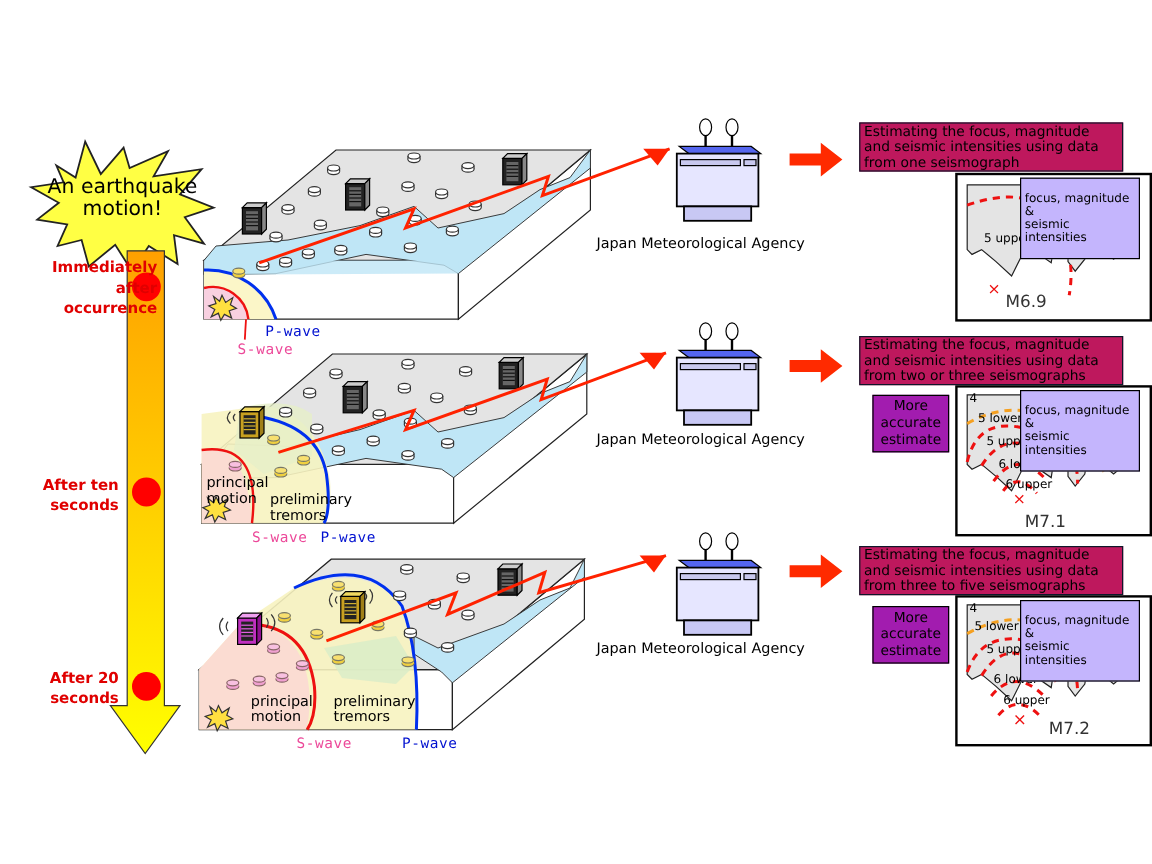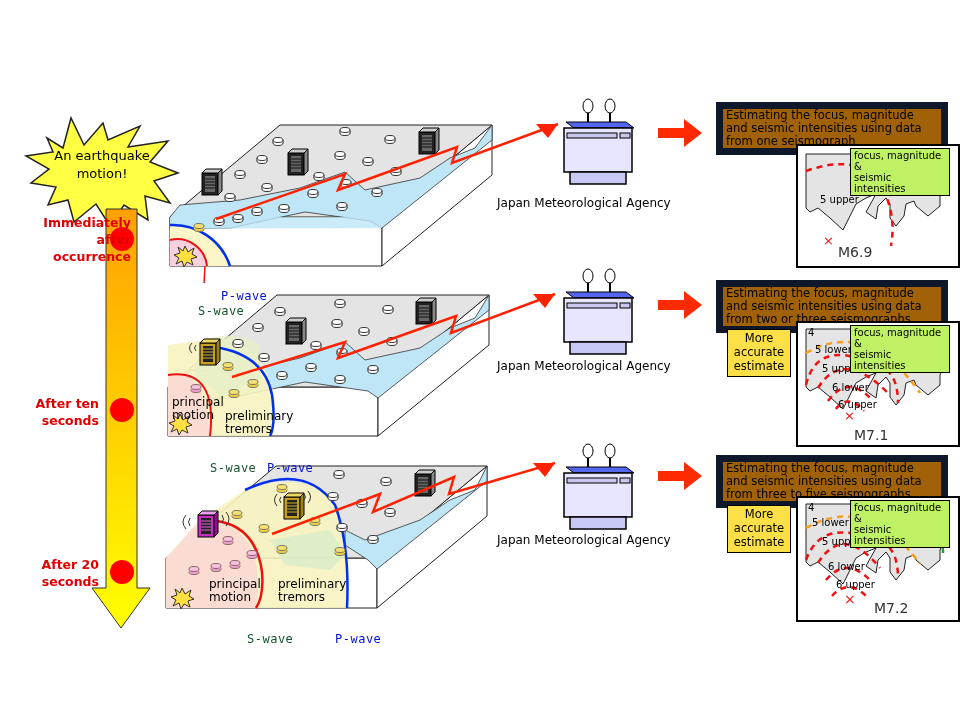--- a/index.html
+++ b/index.html
@@ -1,28 +1,28 @@
 <!DOCTYPE html>
 <html><head>
 <meta charset="utf-8">
 <style>
   html, body { margin:0; padding:0; background:#fff; }
   body { width:960px; height:720px; position:relative; overflow:hidden; font-family:"DejaVu Sans", sans-serif; }
   .abs { position:absolute; }
   svg { position:absolute; left:0; top:0; }
   .tl-label { position:absolute; color:#e00000; font-weight:bold; font-size:12.5px; text-align:right; line-height:17px; font-family:"DejaVu Sans", sans-serif; }
-  .wave-label { position:absolute; font-size:12px; font-family:"DejaVu Sans Mono", monospace; letter-spacing:0.5px;margin-top:20px; }
-  .swave { color:#14532d; }
+  .wave-label { position:absolute; font-size:12px; font-family:"DejaVu Sans Mono", monospace; letter-spacing:0.5px; }
+  .swave { color:#ec4899; }
   .pwave { color:#0010d0; }
   .inner-label { position:absolute; font-size:12px; line-height:13px; color:#000; }
   .jma-label { position:absolute; font-size:12px; color:#000; font-family:"DejaVu Sans", sans-serif; }
-  .est-box { position:absolute; border:7px solid #0f172a; background:#a16207; font-size:11.5px; line-height:13px; padding:0 3px; color:#000; }
+  .est-box { position:absolute; border:1px solid #0f172a; background:#be185d; font-size:11.5px; line-height:13px; padding:0 3px; color:#000; }
   .map-panel { position:absolute; border:2px solid #000; background:#fff; overflow:hidden; }
-  .map-callout { position:absolute; border:1px solid #000; background:#bef264; font-size:10px; line-height:11px; padding:1px 3px; color:#000; }
-  .accurate-box { position:absolute; border:1px solid #000; background:#fde047; font-size:11.5px; line-height:14px; text-align:center; color:#000; }
+  .map-callout { position:absolute; border:1px solid #000; background:#c4b5fd; font-size:10px; line-height:11px; padding:11px 3px; color:#000; }
+  .accurate-box { position:absolute; border:1px solid #000; background:#a21caf; font-size:11.5px; line-height:14px; text-align:center; color:#000; }
   .int-label { position:absolute; font-size:10px; color:#000;text-align:right; }
   .mag-label { position:absolute; font-size:14px; color:#333; }
 </style>
 </head>
 <body>
 
 <svg width="960" height="720" viewBox="0 0 960 720">
   <defs>
     <linearGradient id="tlgrad" x1="0" y1="0" x2="0" y2="1">
       <stop offset="0" stop-color="#ffa000"></stop>
@@ -234,21 +234,21 @@
 
   <use href="#jma" x="600" y="132"></use>
   <use href="#jma" x="600" y="302"></use>
   <use href="#jma" x="600" y="477"></use>
 
   <use href="#bigarrow" x="658" y="133"></use>
   <use href="#bigarrow" x="658" y="305"></use>
   <use href="#bigarrow" x="658" y="476"></use>
 </svg>
 
-<div class="abs" style="left:36px; top:147px; width:132px; text-align:center; font-size:13px; line-height:18px; color:#000;">
+<div class="abs" style="left:36px; top:147px; width:132px; text-align:center; font-size:17px; line-height:18px; color:#000;">
   <div>An earthquake</div>
   <div>motion!</div>
 </div>
 
 <div class="tl-label" style="left:0; top:214px; width:99px;margin-left:32px;">
   <div>Immediately</div>
   <div>after</div>
   <div>occurrence</div>
 </div>
 <div class="tl-label" style="left:0; top:395px; width:99px;">

